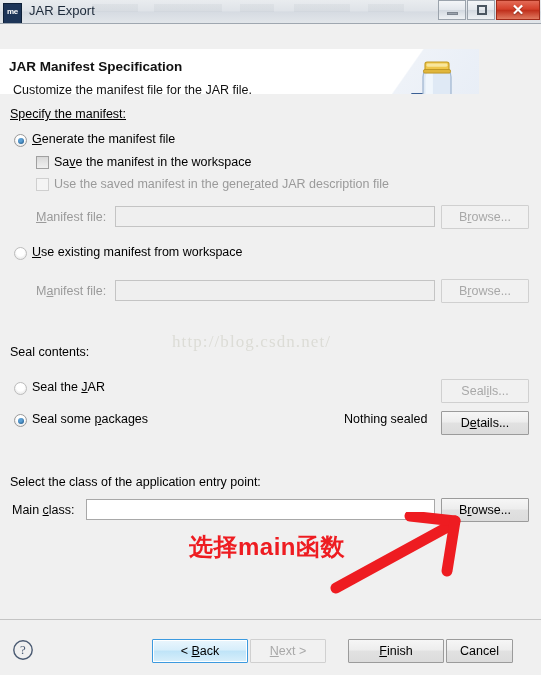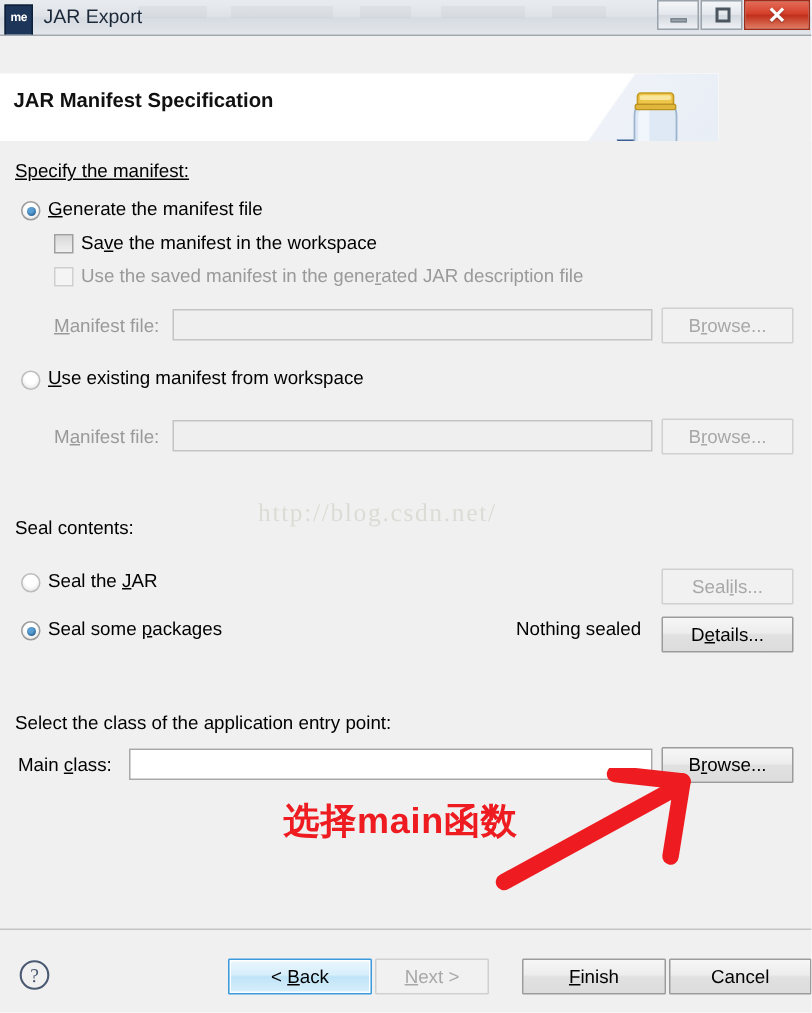--- a/index.html
+++ b/index.html
@@ -313,20 +313,21 @@
       </div>
       <div class="winbtn close">
         <span class="glyph">✕</span>
       </div>
     </div>
   </div>
 
   <div class="header">
     <div class="header-wash"></div>
     <div class="header-title">JAR Manifest Specification</div>
+    <div class="header-desc">Customize the manifest file for the JAR file.</div>
 
     <svg class="jar-icon" viewBox="0 0 56 58">
 
       <polygon points="2,38 26,38 12,54" fill="#3a5f94"></polygon>
       <polygon points="4,39 24,39 12,52" fill="#5b81b8"></polygon>
 
       <path d="M16 16 q-2 2 -2 6 v24 q0 5 5 5 h18 q5 0 5 -5 v-24 q0 -4 -2 -6 z" fill="#dfe9f5" stroke="#9db4cf" stroke-width="1.2"></path>
       <path d="M18 18 q-1.5 2 -1.5 5 v23 q0 3.4 3.4 3.4 h4 v-31.4 z" fill="#f2f7fd" opacity=".9"></path>
 
       <rect x="16" y="7" width="24" height="10" rx="2.2" fill="#efc64a" stroke="#c29a22" stroke-width="1.1"></rect>
@@ -397,16 +398,16 @@
       <circle cx="11" cy="11" r="9.2" fill="none" stroke="#4a5a72" stroke-width="1.4"></circle>
       <text x="11" y="15.4" text-anchor="middle" font-family="Liberation Serif, serif" font-size="13" fill="#4a5a72">?</text>
     </svg>
 
     <div class="btn focus" style="left:152px; top:19px; width:96px;"><span>&lt; </span><u class="mn">B</u><span>ack</span></div>
 
     <div class="btn dis" style="left:250px; top:19px; width:76px;"><span></span><u class="mn">N</u><span>ext &gt;</span></div>
 
     <div class="btn" style="left:348px; top:19px; width:96px;"><span></span><u class="mn">F</u><span>inish</span></div>
 
-    <div class="btn" style="left:446px; top:19px; width:95px;"><span>Cancel</span><u class="mn"></u><span></span></div>
+    <div class="btn" style="left:446px; top:19px; width:67px;"><span>Cancel</span><u class="mn"></u><span></span></div>
   </div>
 
 </div>
 
 </body></html>

